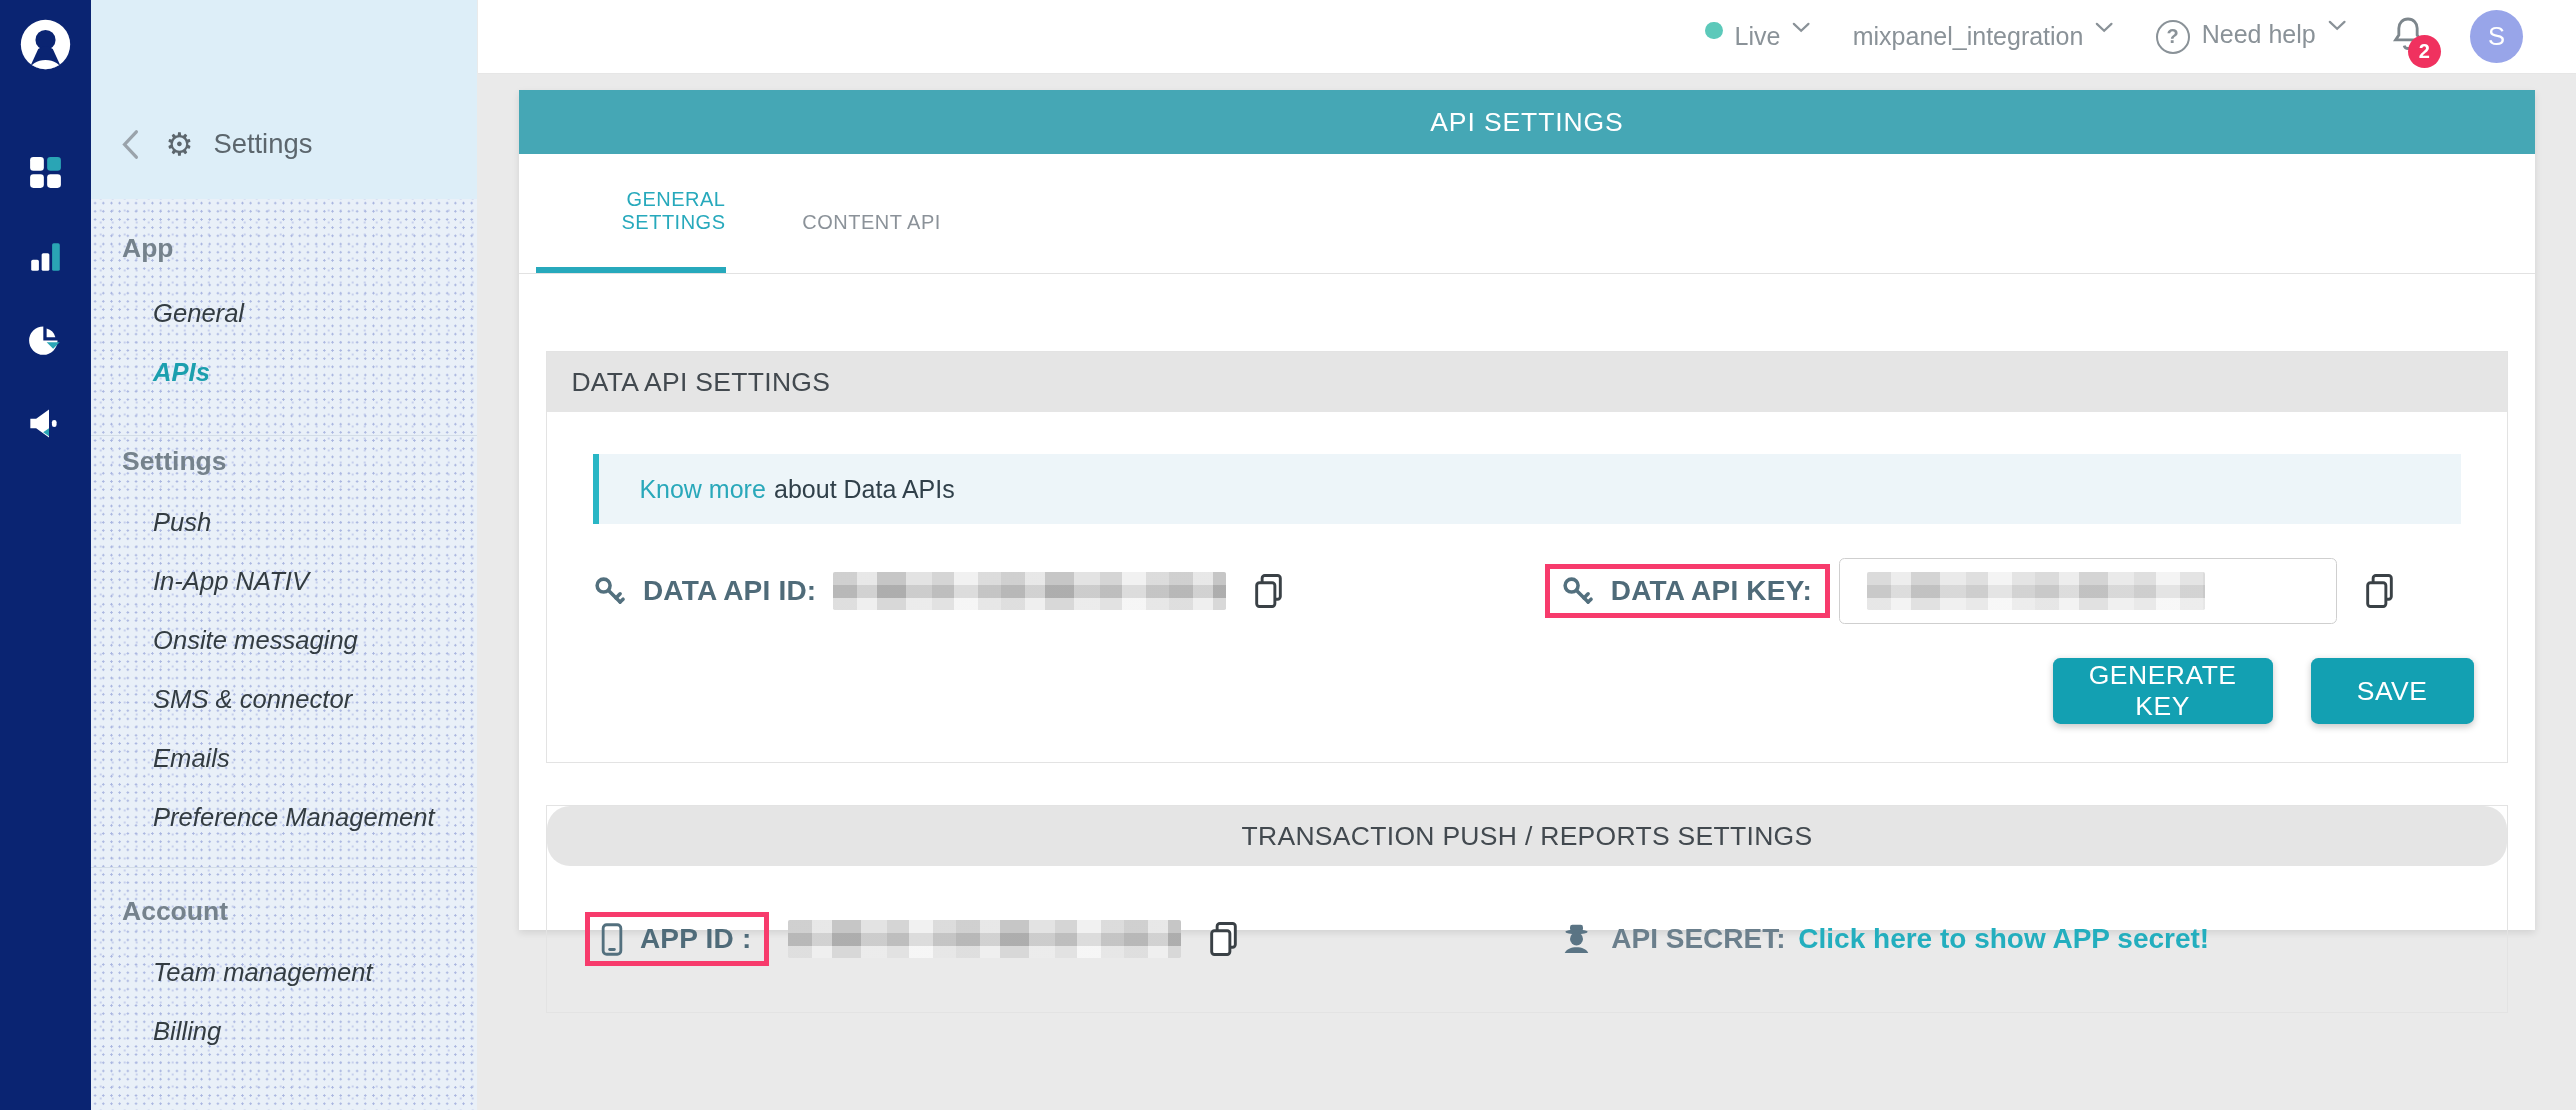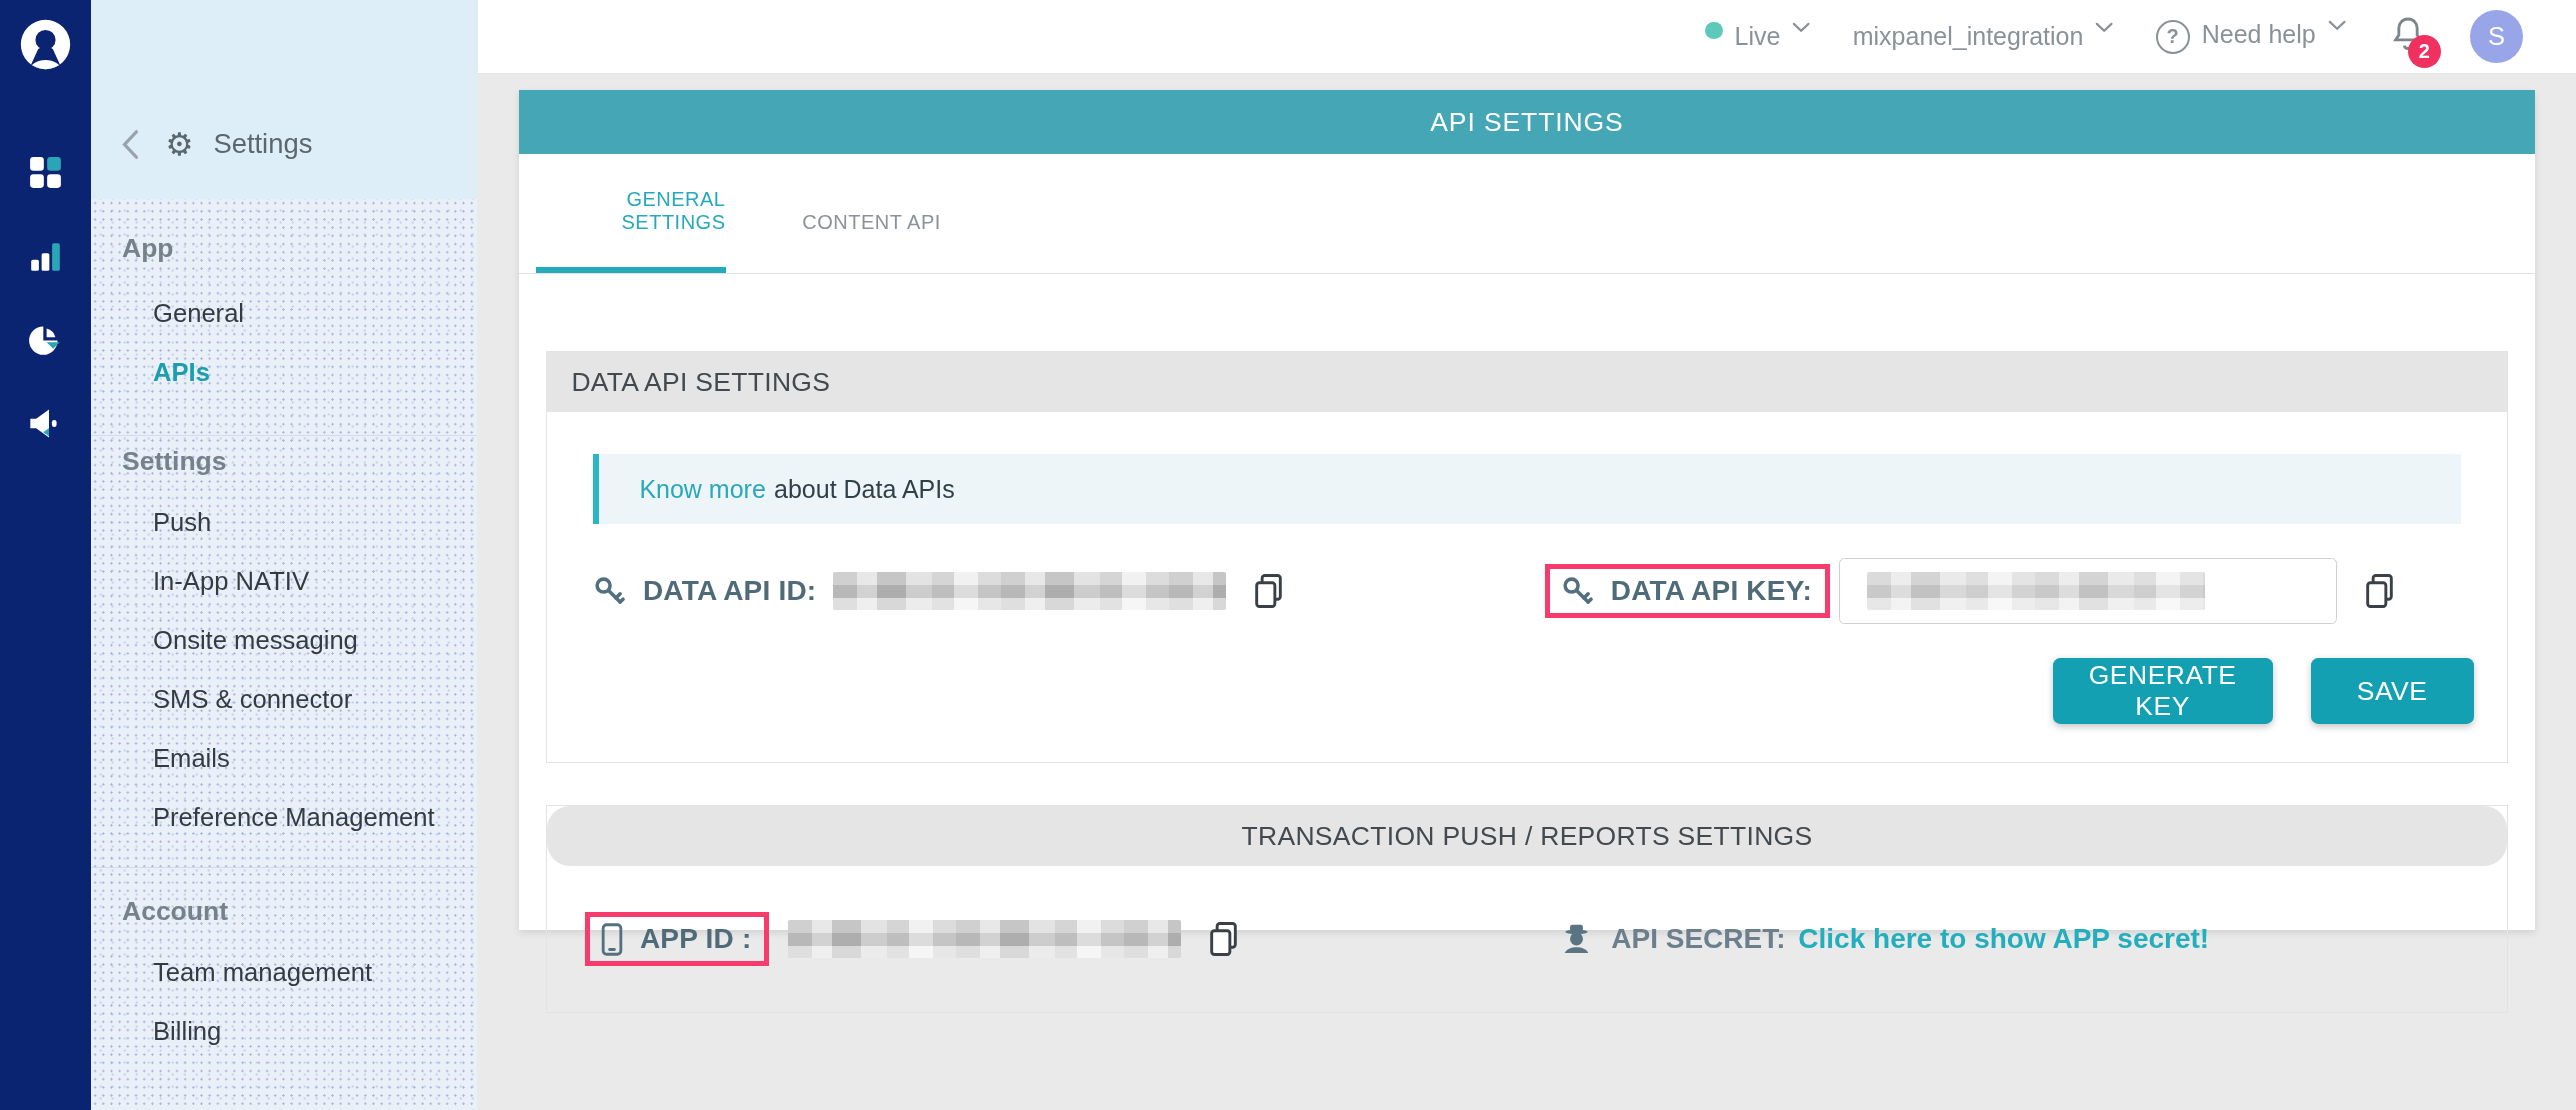--- a/index.html
+++ b/index.html
@@ -26,21 +26,21 @@
   .sh-title{font-size:27.4px;color:#5c666d;}
   .sidebar-nav{position:absolute;top:199px;left:0;right:0;bottom:0;
     background-color:#e9f0f8;
     background-image:radial-gradient(#aab6e0 1px, transparent 1.3px),
                      radial-gradient(#c6cfec 0.9px, transparent 1.2px);
     background-size:8.2px 8.2px,12px 12px;background-position:0 0,3.7px 5.5px;}
   .nav-label{padding-left:31px;font-size:26.5px;font-weight:bold;color:#75828c;height:37px;line-height:37px;}
   .nl-app{margin-top:31px;margin-bottom:16.5px;}
   .nl-channel{margin-top:7.3px;margin-bottom:12.8px;}
   .nl-account{margin-top:25.6px;margin-bottom:12.8px;}
-  .nav-item{padding-left:62px;font-size:25.6px;color:#333c42;height:59px;line-height:59px;cursor:pointer;}
+  .nav-item{padding-left:62px;font-size:25.6px;color:#333c42;height:59px;line-height:59px;cursor:pointer;font-style:italic;}
   .nav-item.active{color:#1b9fae;font-weight:bold;}
   .nav-divider{border-top:1.8px solid #d3dde7;}
   .nd-1{margin-top:33px;}
   .nd-2{margin-top:20px;}
   
   .topbar{position:absolute;left:478px;top:0;right:0;height:73px;background:#ffffff;border-bottom:0.9px solid #e6e6e6;z-index:10;}
   .topbar-right{position:absolute;right:53px;top:0;height:73px;display:flex;align-items:center;gap:42px;color:#8a9298;font-size:25px;}
   .tb-group{display:flex;align-items:flex-start;gap:12px;cursor:pointer;white-space:nowrap;}
   .live-dot{width:17.4px;height:17.4px;border-radius:50%;background:#5cc9ba;}
   .help-ring{width:30px;height:30px;border:2.3px solid #8a9298;border-radius:50%;display:flex;align-items:center;justify-content:center;

